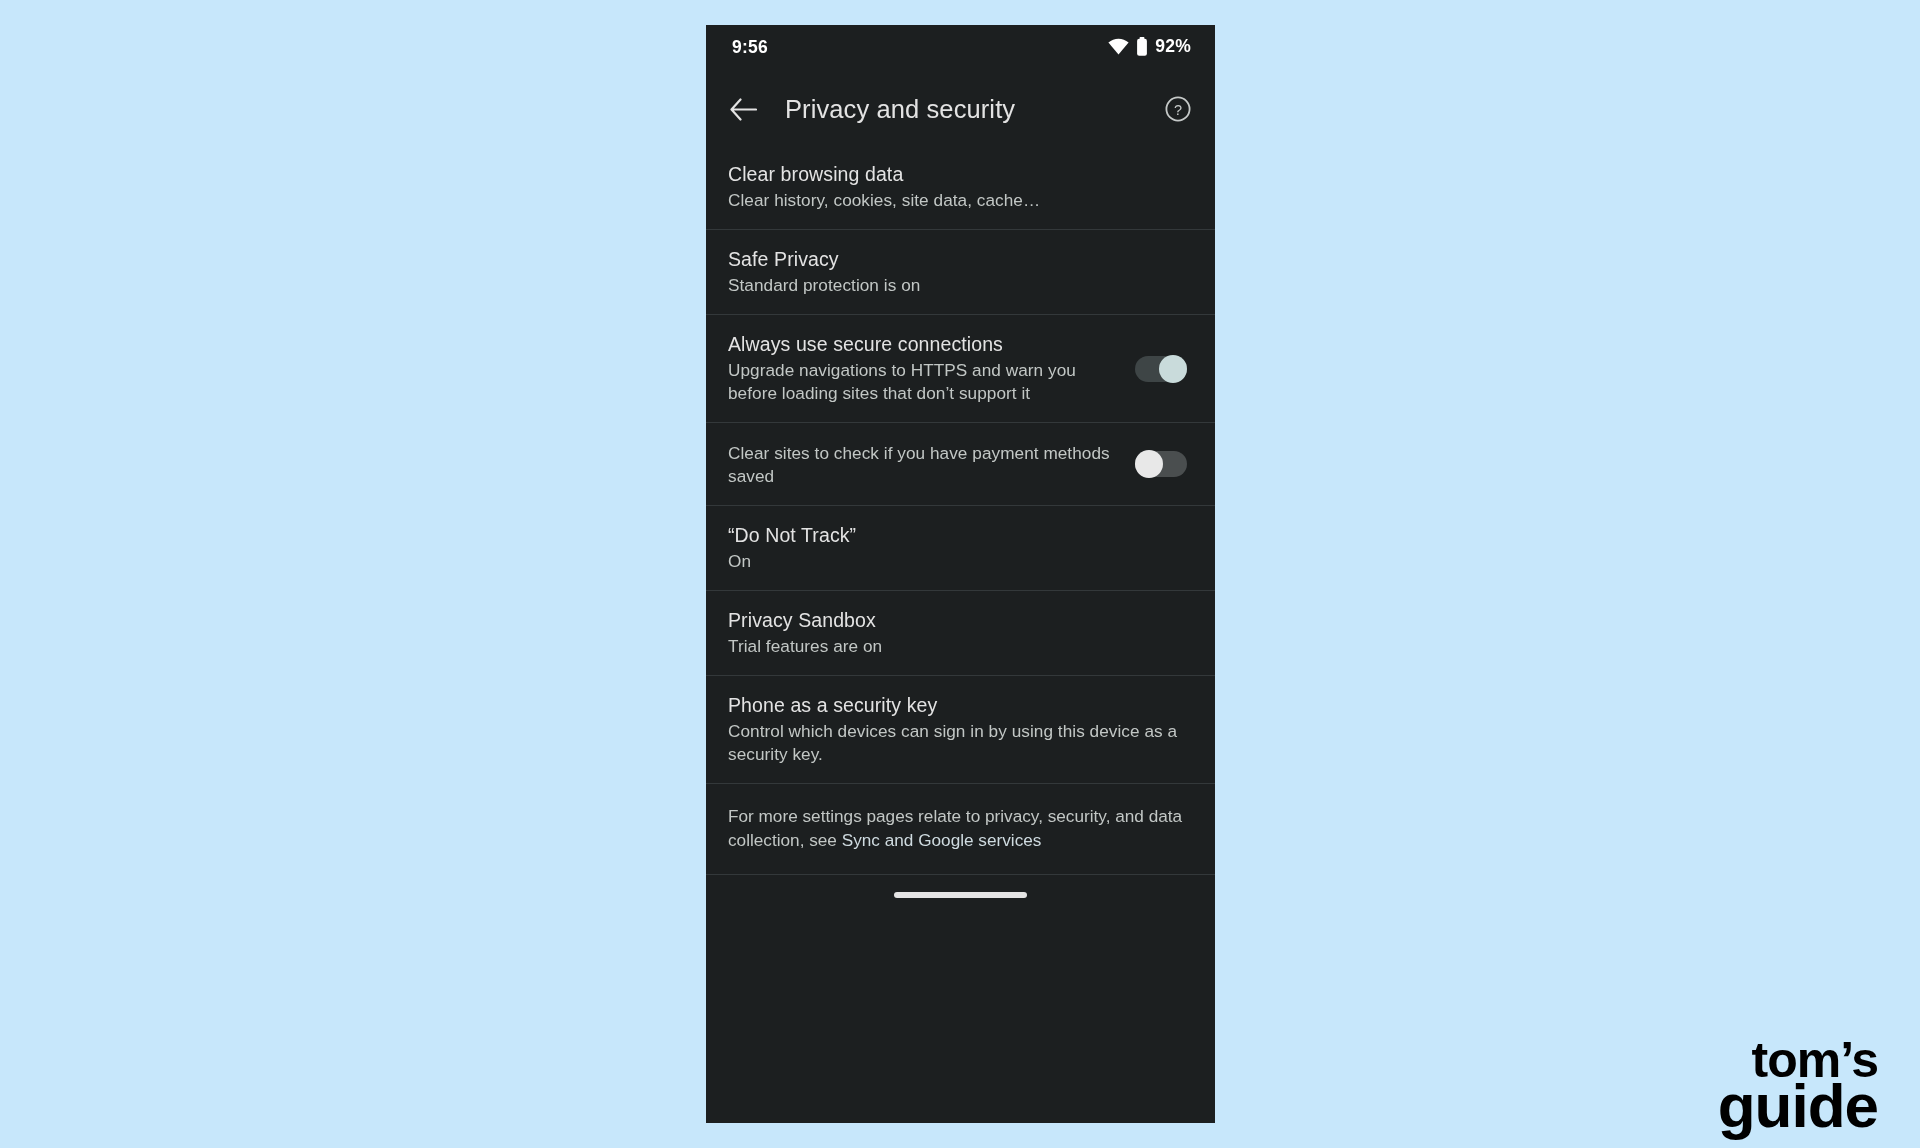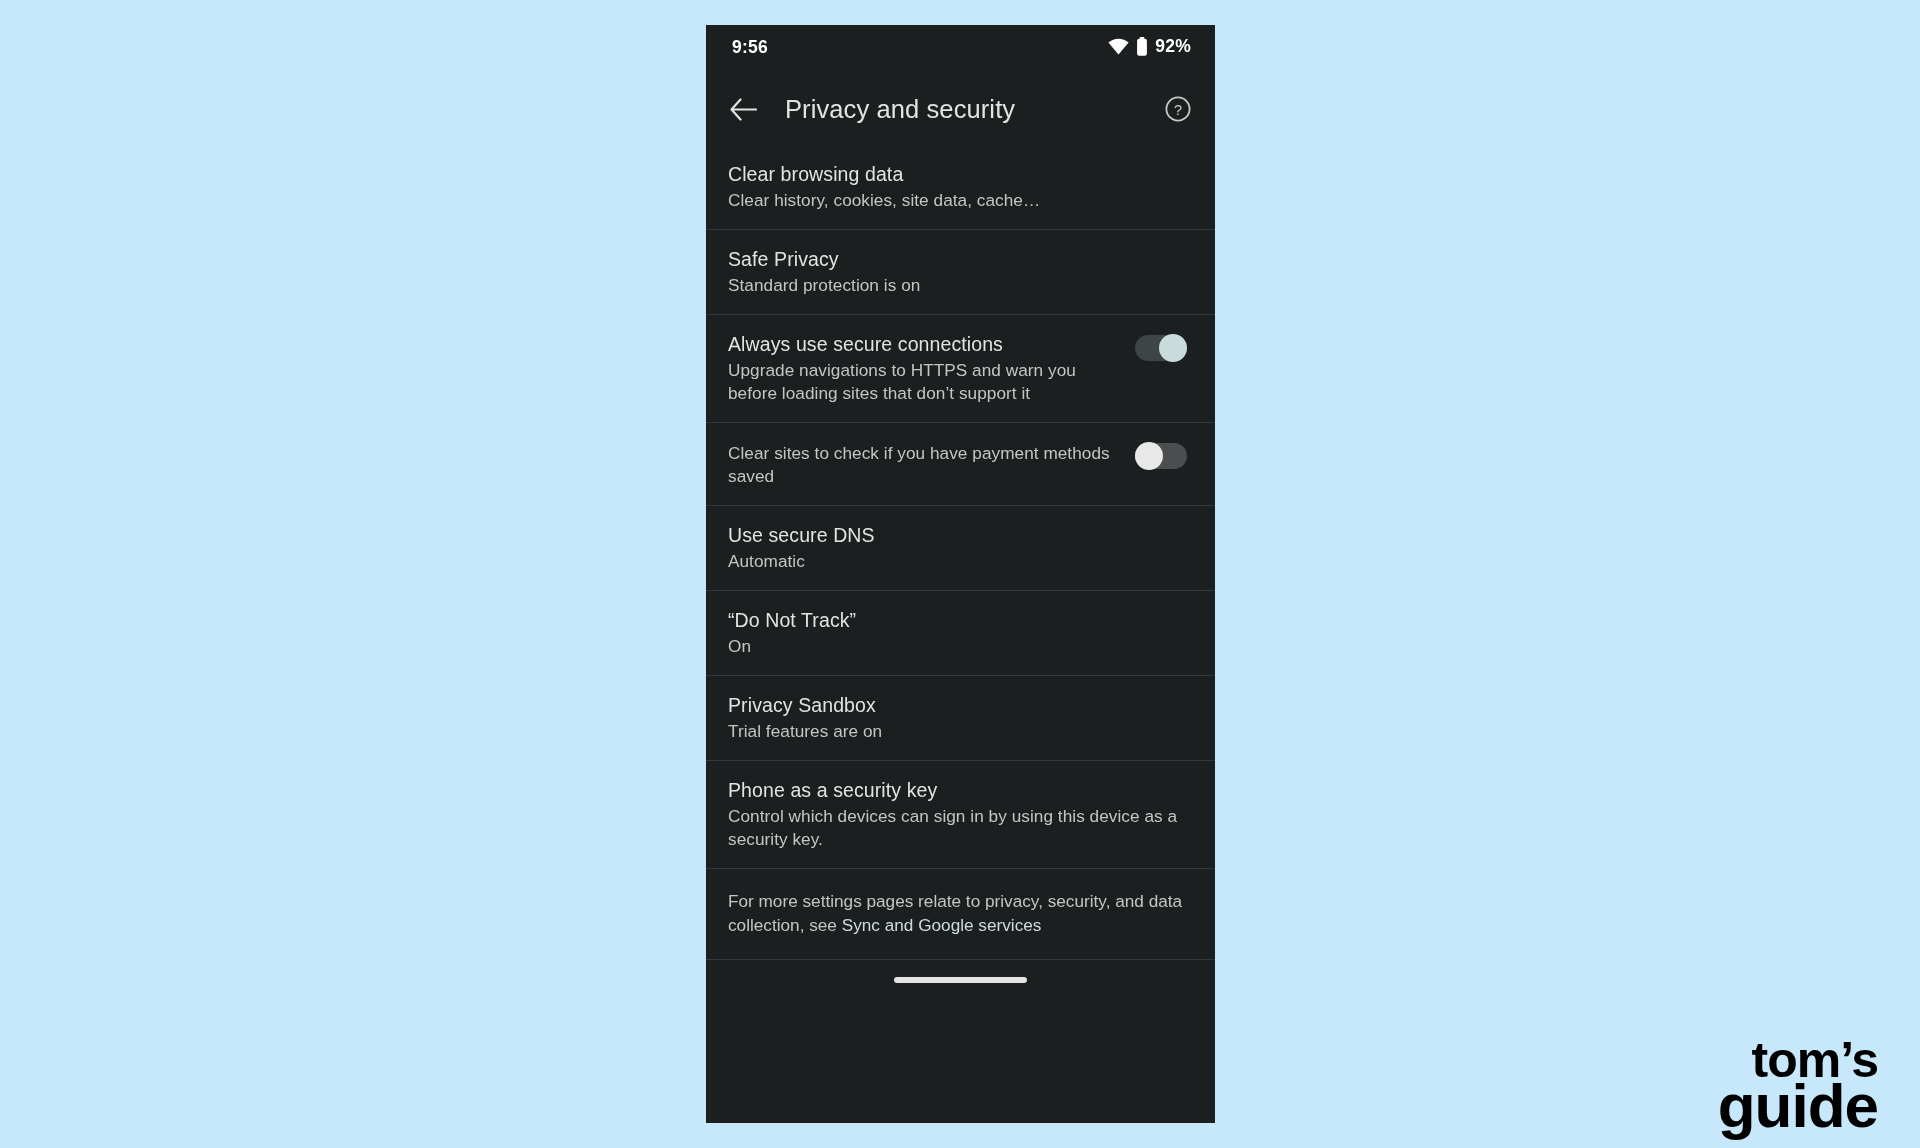--- a/index.html
+++ b/index.html
@@ -101,21 +101,21 @@
 
   
   #settings-list {
     background: #1c1f20;
   }
   .row {
     position: relative;
     padding: 17px 28px 17px 22px;
     border-top: 1px solid #33383a;
     display: flex;
-    align-items: flex-start;
+    align-items: center;
     min-height: 73px;
     cursor: pointer;
   }
   .row:first-child { border-top: none; }
   .row-text { flex: 1 1 auto; min-width: 0; }
   .row-title {
     color: #e3e3e3;
     font-size: 19.5px;
     line-height: 25px;
     letter-spacing: 0.1px;
@@ -280,26 +280,20 @@
       <div class="row-text">
         <div class="row-sub">Clear sites to check if you have payment methods saved</div>
       </div>
       <div class="switch off">
         <div class="track"></div>
         <div class="knob"></div>
       </div>
     </div>
 
 
-    <div class="row">
-      <div class="row-text">
-        <div class="row-title">Use secure DNS</div>
-        <div class="row-sub">Automatic</div>
-      </div>
-    </div>
 
     <div class="row">
       <div class="row-text">
         <div class="row-title">“Do Not Track”</div>
         <div class="row-sub">On</div>
       </div>
     </div>
 
     <div class="row">
       <div class="row-text">

